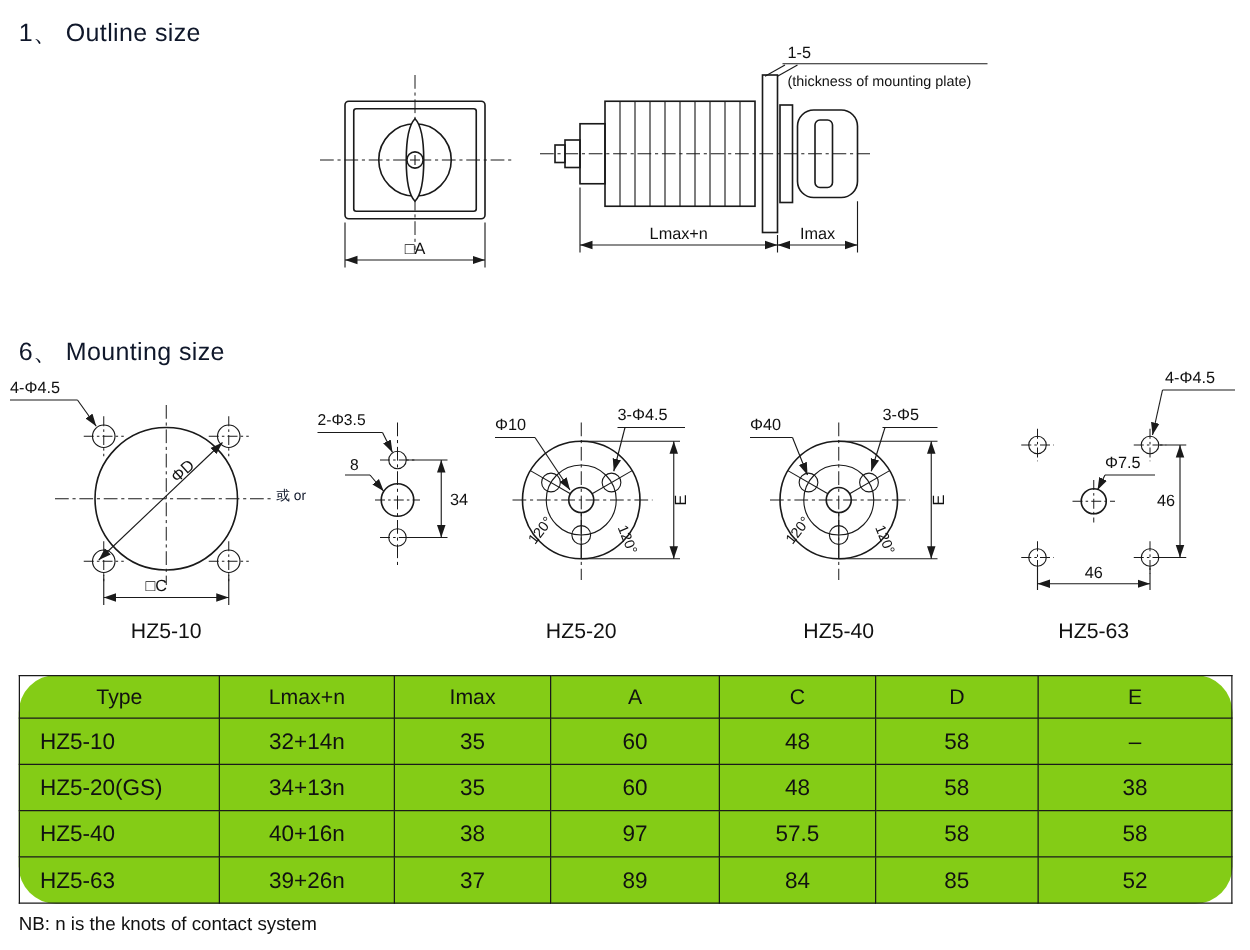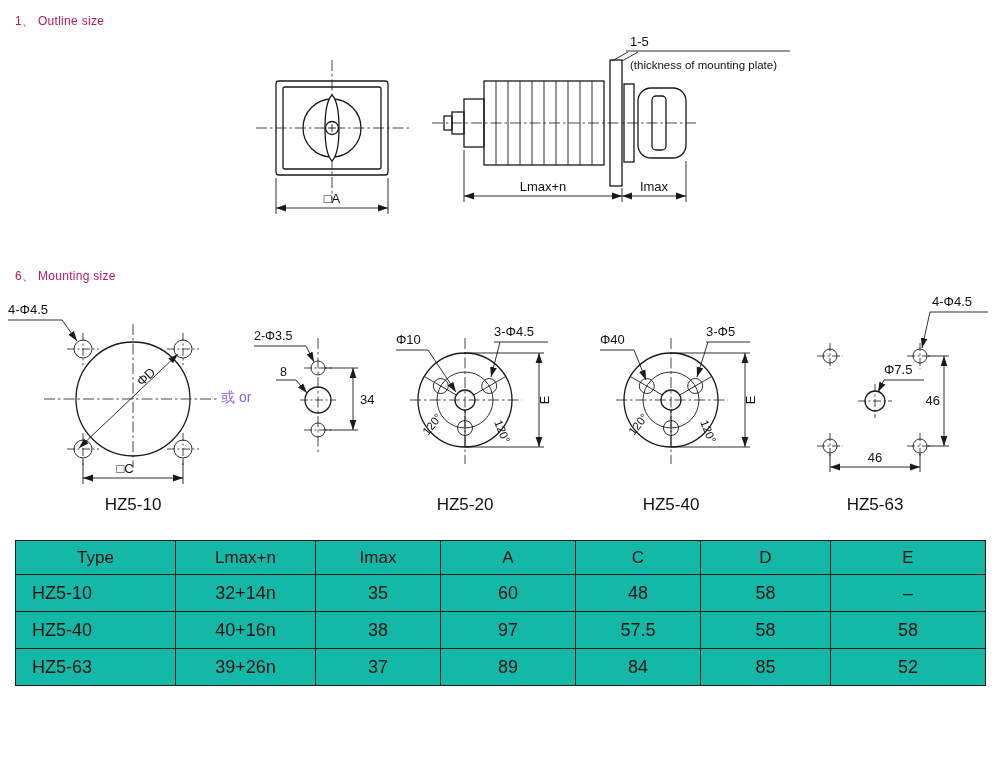--- a/index.html
+++ b/index.html
@@ -1,32 +1,32 @@
 <!DOCTYPE html>
 <html><head>
 <meta charset="utf-8">
 <style>
   html,body{margin:0;padding:0;background:#fff;}
   .page{position:relative;width:1000px;height:760px;background:#ffffff;
         font-family:"Liberation Sans",sans-serif;color:#111;overflow:hidden;}
   .abs{position:absolute;}
-  .heading{font-size:12px;color:#be185d;letter-spacing:.3px;}
+  .heading{font-size:20px;color:#0f172a;letter-spacing:.3px;}
   .caption{font-size:17px;text-align:center;color:#111;}
-  .orlab{font-size:14px;color:#8b5cf6;}
+  .orlab{font-size:11px;color:#0f172a;}
   .note{font-size:15px;color:#111;}
   
   .ln{stroke:#1a1a1a;stroke-width:1.3;fill:none;}
   .lnf{stroke:#1a1a1a;stroke-width:1.3;fill:#ffffff;}
   .thin{stroke:#1a1a1a;stroke-width:.9;fill:none;}
   .cl{stroke:#1a1a1a;stroke-width:.8;fill:none;stroke-dasharray:11 3 2.5 3;}
   .clS{stroke:#1a1a1a;stroke-width:.8;fill:none;stroke-dasharray:8 2.5 2 2.5;}
   .dim{stroke:#1a1a1a;stroke-width:.9;fill:none;}
   .t{font-family:"Liberation Sans",sans-serif;fill:#111;}
   
-  table.spec{border-collapse:collapse;width:970px;table-layout:fixed;background:#14b8a6;}
+  table.spec{border-collapse:collapse;width:970px;table-layout:fixed;background:#84cc16;border-radius:30px;}
   .spec th,.spec td{border:1px solid #1a1a1a;font-weight:400;font-size:18px;
                     text-align:center;height:36px;padding:0;color:#111;}
   .spec th{font-size:17px;height:33px;}
   .spec td.left{text-align:left;padding-left:16px;}
 </style>
 </head>
 <body>
 
 <div class="page">
 
@@ -324,20 +324,29 @@
         <tr>
           <td class="left">HZ5-10</td>
           <td>32+14n</td>
           <td>35</td>
           <td>60</td>
           <td>48</td>
           <td>58</td>
           <td>–</td>
         </tr>
         <tr>
+          <td class="left">HZ5-20(GS)</td>
+          <td>34+13n</td>
+          <td>35</td>
+          <td>60</td>
+          <td>48</td>
+          <td>58</td>
+          <td>38</td>
+        </tr>
+        <tr>
           <td class="left">HZ5-40</td>
           <td>40+16n</td>
           <td>38</td>
           <td>97</td>
           <td>57.5</td>
           <td>58</td>
           <td>58</td>
         </tr>
         <tr>
           <td class="left">HZ5-63</td>
@@ -345,14 +354,15 @@
           <td>37</td>
           <td>89</td>
           <td>84</td>
           <td>85</td>
           <td>52</td>
         </tr>
       </tbody>
     </table>
   </div>
 
+  <div class="abs note" style="left:15px;top:731px;">NB: n is the knots of contact system</div>
 
 </div>
 
 </body></html>

